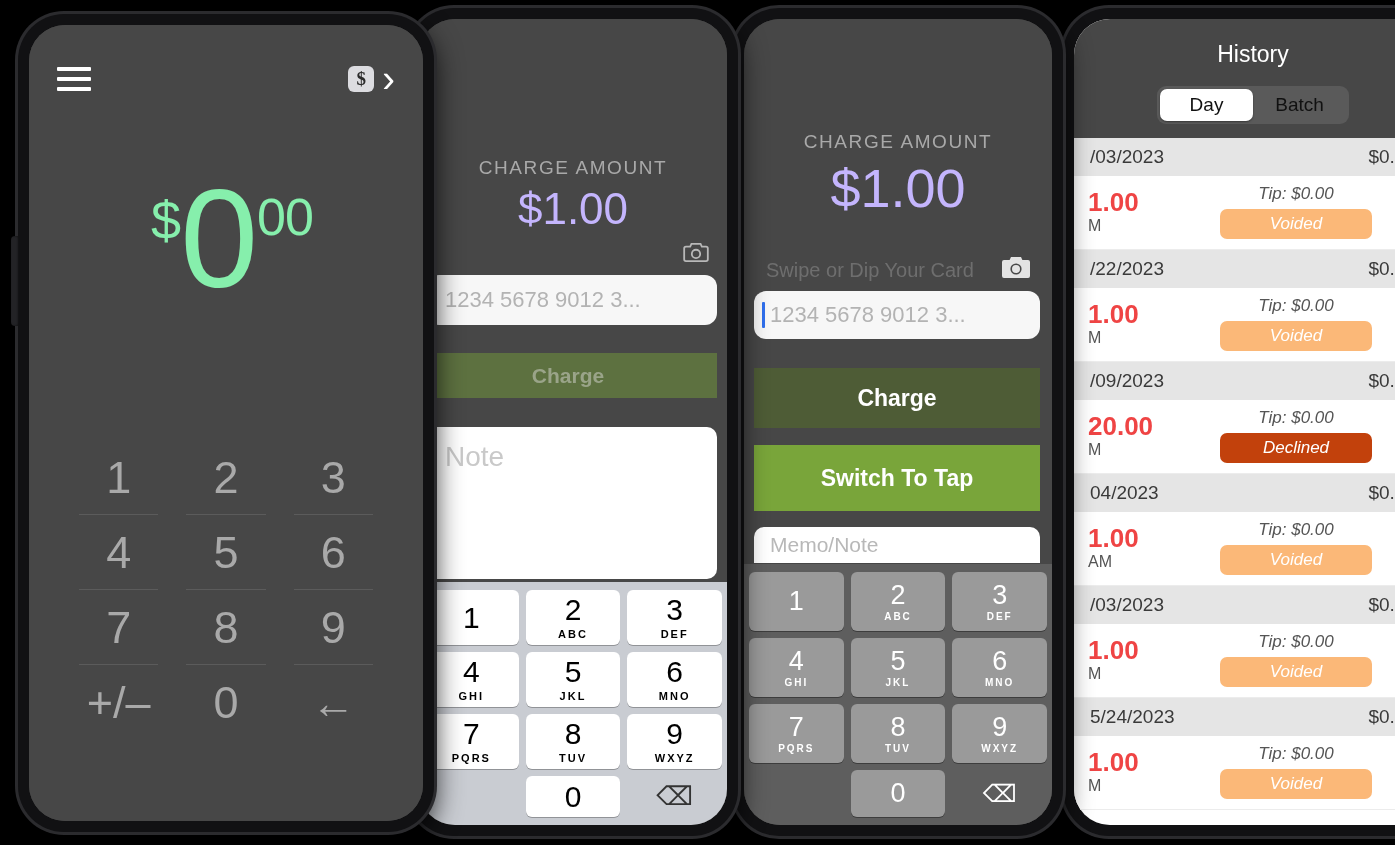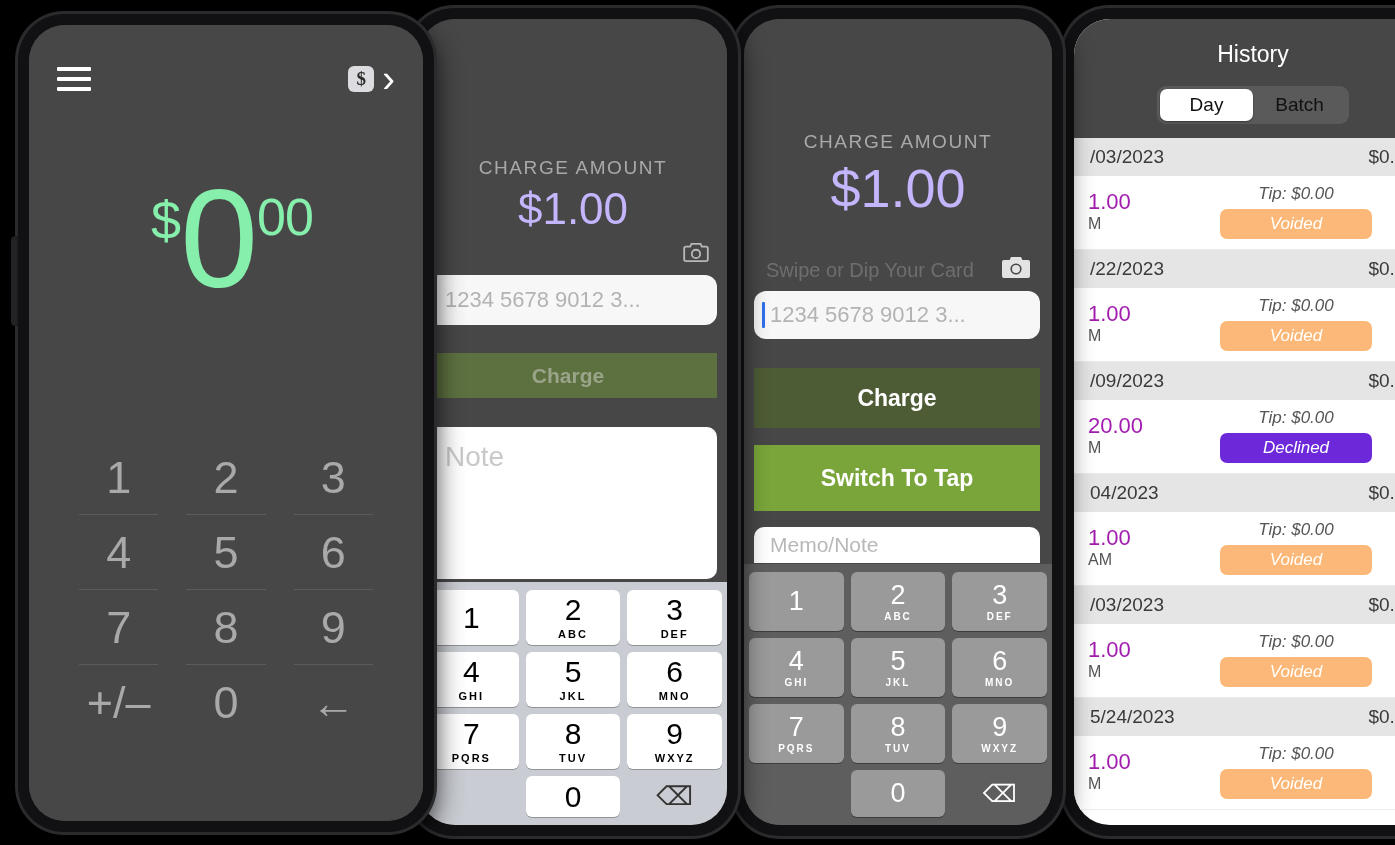--- a/index.html
+++ b/index.html
@@ -103,21 +103,21 @@
          border-radius:9px; display:flex; padding:3px; }
   .seg div { flex:1; display:flex; align-items:center; justify-content:center;
              font-size:19px; border-radius:7px; cursor:pointer; }
   .seg .on { background:#fff; color:#111; box-shadow:0 1px 2px rgba(0,0,0,.4); }
   .seg .off { color:#111; }
   .grp { background:#e5e5e5; display:flex; justify-content:space-between;
          align-items:center; padding:8px 16px; color:#3a3a3a; font-size:19px; }
   .row { background:#fff; display:flex; align-items:center; padding:8px 14px 10px;
          border-bottom:1px solid #ececec; cursor:pointer; }
   .row-l { width:112px; flex:none; }
-  .row-amt { font-size:22px; color:#a21caf; font-weight:400; line-height:1.12; }
+  .row-amt { font-size:26px; color:#ef4444; font-weight:700; line-height:1.12; }
   .row-time { font-size:16px; color:#555; }
   .row-c { flex:1; text-align:center;font-style:italic; }
   .row-tip { font-size:17px; color:#555; margin-bottom:5px; }
   .badge { display:inline-block; min-width:152px; border-radius:7px; color:#fff;
            font-size:17px; padding:5px 0; }
   .row-r { width:26px; text-align:center; color:#b9b9b9; font-size:26px; font-weight:300; }
 </style>
 </head>
 <body>
 
@@ -160,21 +160,21 @@
             </div>
             <div class="grp">
               <span>/09/2023</span>
               <span>$0.00</span>
             </div>
             <div class="row">
               <div class="row-l">
                 <div class="row-amt">20.00</div>
                 <div class="row-time">M</div>
               </div>
-              <div class="row-c"><div class="row-tip">Tip: $0.00</div><div class="badge" style="background: #6d28d9;">Declined</div></div>
+              <div class="row-c"><div class="row-tip">Tip: $0.00</div><div class="badge" style="background: #c2410c;">Declined</div></div>
               <div class="row-r">›</div>
             </div>
             <div class="grp">
               <span>04/2023</span>
               <span>$0.00</span>
             </div>
             <div class="row">
               <div class="row-l">
                 <div class="row-amt">1.00</div>
                 <div class="row-time">AM</div>

